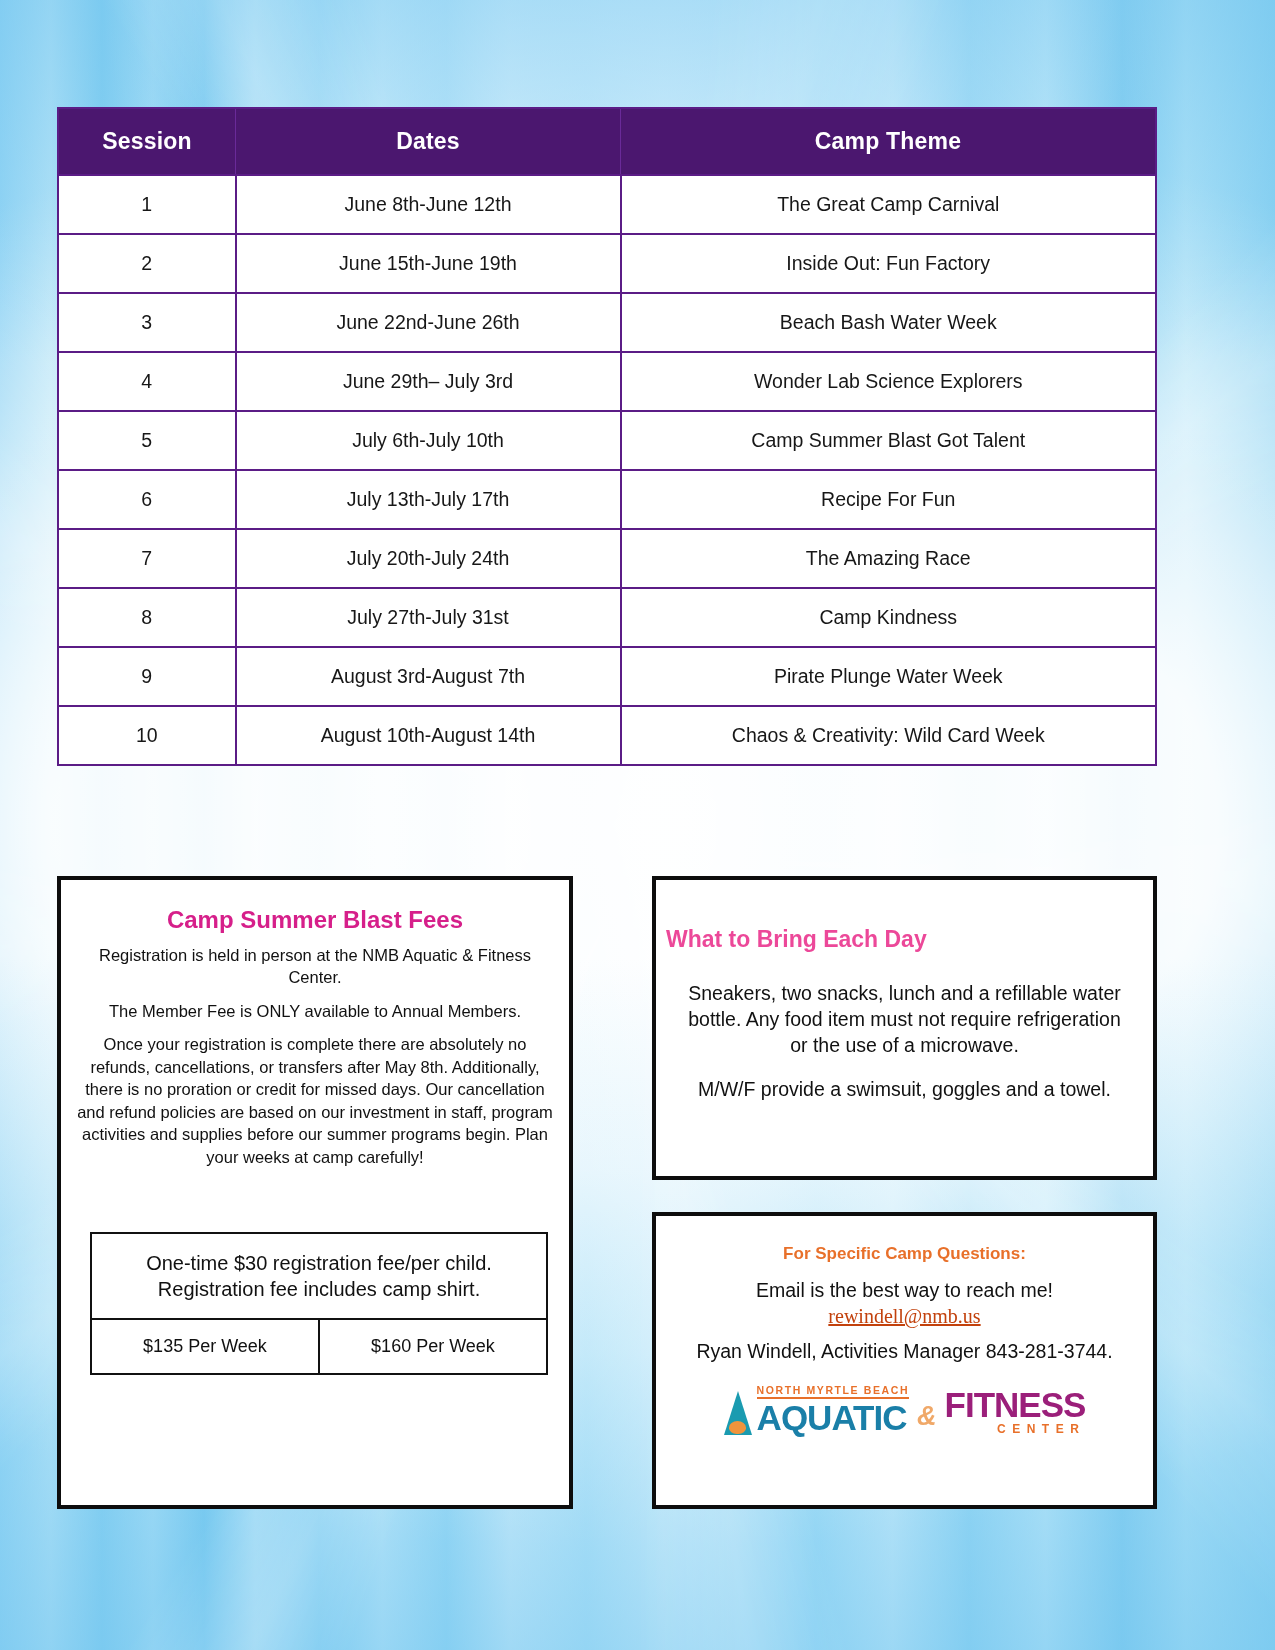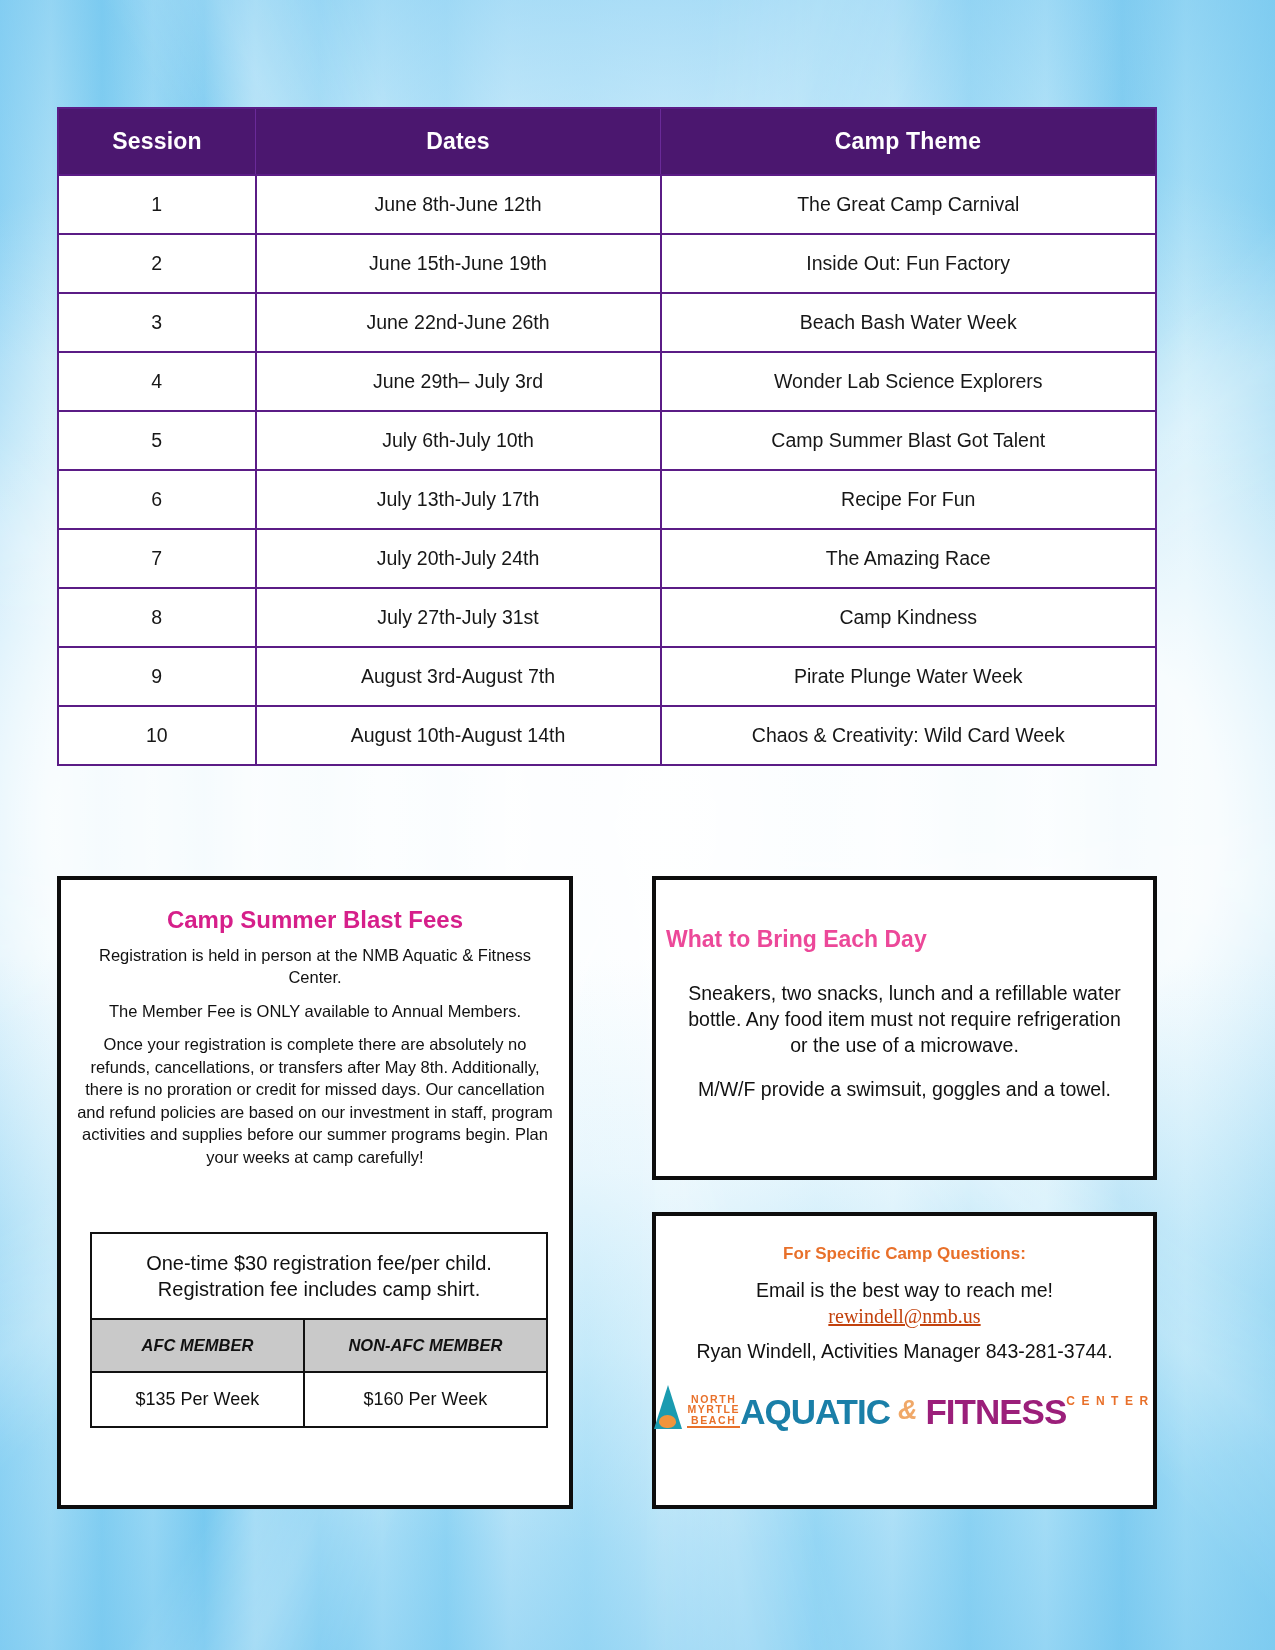--- a/index.html
+++ b/index.html
@@ -54,21 +54,21 @@
   
   .sched{
     position:absolute;left:57px;top:107px;width:1100px;
     border-collapse:collapse;
     background:#ffffff;
     border:2px solid #5b1c86;
   }
   .sched th{
     background:#4b176f;color:#ffffff;
     font-size:23px;font-weight:bold;
-    padding:19px 14px;
+    padding:19px 4px;
     border:1px solid #6a2a99;
     letter-spacing:.2px;
   }
   .sched td{
     border:2px solid #5b1c86;
     color:#171717;font-size:19.5px;font-weight:400;
     text-align:center;padding:17px 6px;
     background:#ffffff;
   }
   .col-session{width:168px;}
@@ -144,29 +144,29 @@
     font-size:19.5px;color:#111;text-align:center;margin:12px 10px 0;
   }
 
   
   .logo-wrap{
     margin-top:22px;display:flex;justify-content:center;align-items:flex-end;
   }
   .logo{display:flex;align-items:flex-end;gap:5px;}
   .logo-tri{width:0;height:0;border-left:14px solid transparent;border-right:14px solid transparent;border-bottom:44px solid #1a9bb0;position:relative;}
   .logo-tri:after{content:"";position:absolute;left:-9px;top:30px;width:17px;height:13px;border-radius:50% 50% 45% 45%;background:#f0943c;}
-  .logo-stack{display:flex;flex-direction:row;line-height:1;}
+  .logo-stack{display:flex;flex-direction:column;line-height:1;}
   .logo-nmb{
     font-size:10.5px;font-weight:bold;color:#e8702a;letter-spacing:1.6px;
     border-bottom:2px solid #e8702a;padding-bottom:1px;margin-bottom:1px;
     text-align:center;
   }
   .logo-aq{font-size:35px;font-weight:bold;color:#1a7fa8;letter-spacing:-1px;}
   .logo-amp{font-size:27px;font-weight:bold;font-style:italic;color:#f0a868;align-self:flex-end;padding:0 3px 3px;}
-  .logo-right{display:flex;flex-direction:row;line-height:1;}
+  .logo-right{display:flex;flex-direction:column;line-height:1;}
   .logo-fit{font-size:35px;font-weight:bold;color:#9b1f7a;letter-spacing:-1px;}
   .logo-center{font-size:12px;font-weight:bold;color:#e8702a;letter-spacing:6.5px;text-align:right;margin-top:1px;}
 </style>
 </head>
 <body>
 
 <div id="bg"></div>
 <div id="bgrays"></div>
 
 <div id="page">
@@ -236,24 +236,20 @@
   <div class="box" id="fees-box">
     <div class="fees-title">Camp Summer Blast Fees</div>
     <div class="fees-p tight">Registration is held in person at the NMB Aquatic &amp; Fitness Center.</div>
     <div class="fees-p tight">The Member Fee is ONLY available to Annual Members.</div>
     <div class="fees-p">Once your registration is complete there are absolutely no refunds, cancellations, or transfers after May 8th.  Additionally, there is no proration or credit for missed days. Our cancellation and refund policies are based on our investment in staff, program activities and supplies before our summer programs begin. Plan your weeks at camp carefully!</div>
 
     <table class="feetable">
       <tbody>
           <tr>
         <td colspan="2" class="fee-note">One-time $30 registration fee/per child. Registration fee includes camp shirt.</td>
-      </tr>
-      <tr>
-        <td class="fee-head">AFC MEMBER</td>
-        <td class="fee-head">NON-AFC MEMBER</td>
       </tr>
       <tr>
         <td class="fee-val">$135 Per Week</td>
         <td class="fee-val">$160 Per Week</td>
       </tr>
     </tbody>
       </table>
   </div>
 
   <div class="box" id="bring-box">

